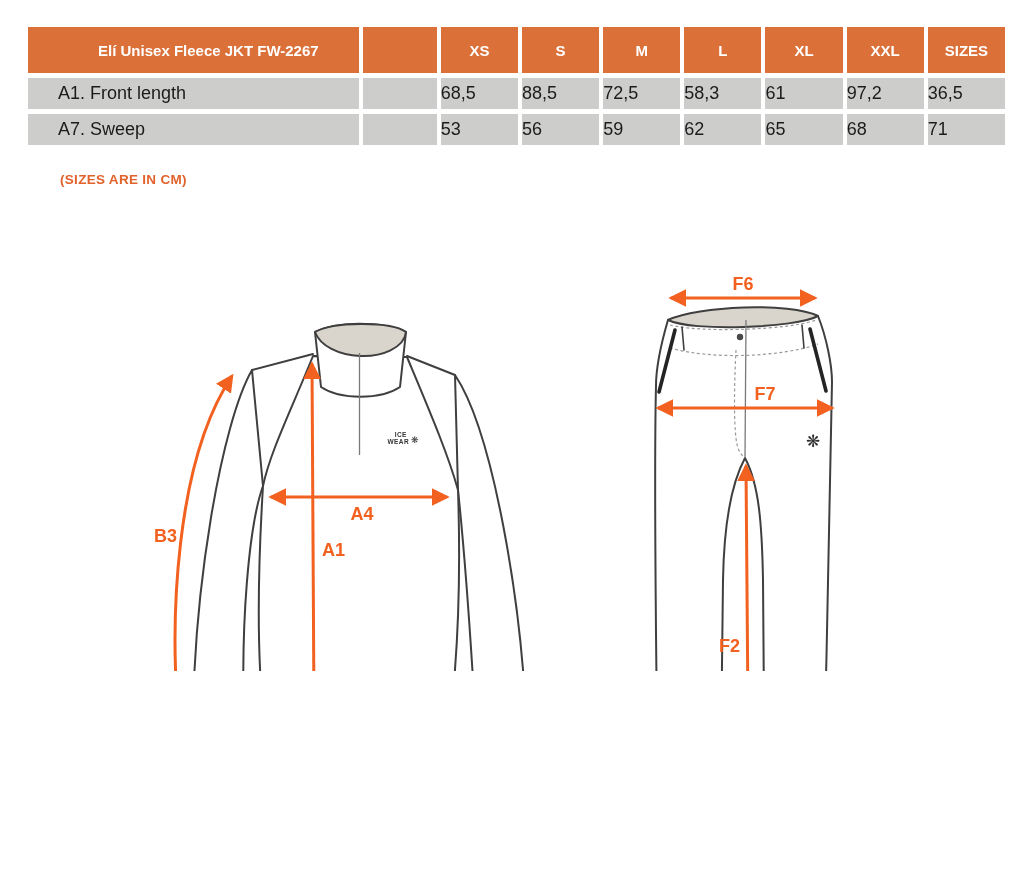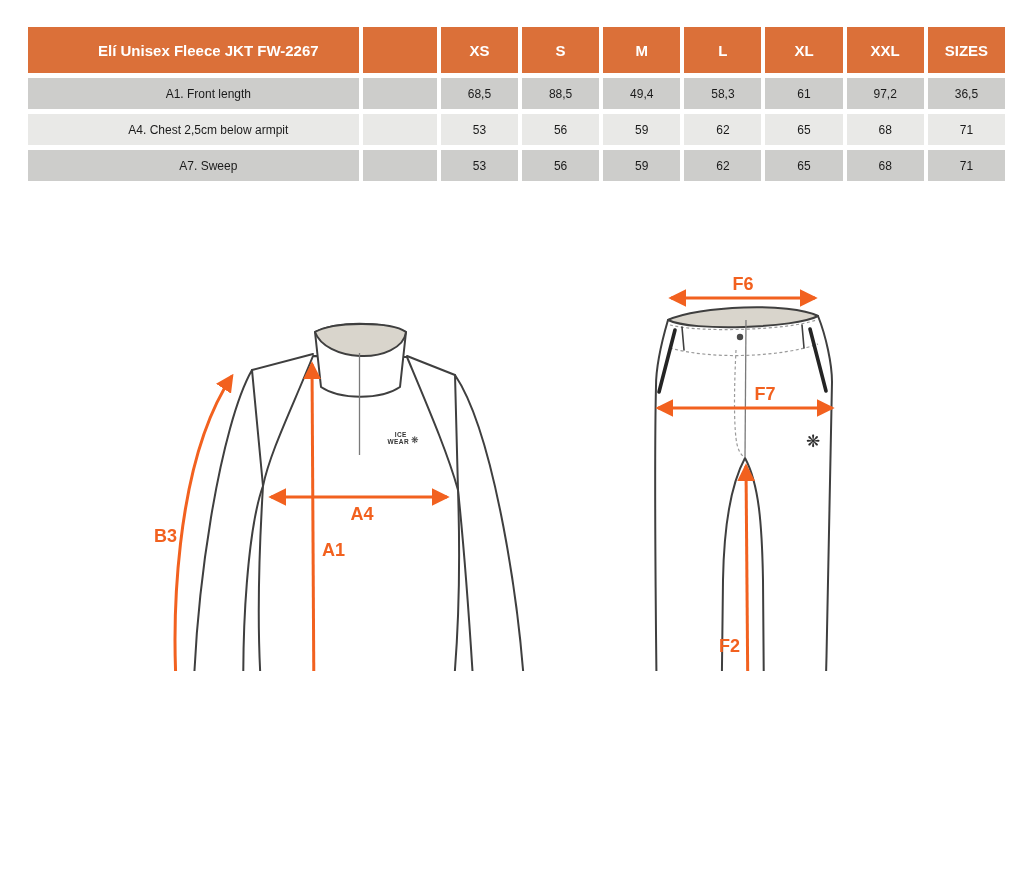--- a/index.html
+++ b/index.html
@@ -22,23 +22,22 @@
     font-size:15px;
     font-weight:bold;
     text-align:center;
     vertical-align:middle;
   }
   th.name-col  { width:330px; text-align:left; padding-left:30px; }
   th.spacer-col{ width:74px; }
   th.size-col  { width:77px; }
   table.size-table td {
     height:31px;
-    font-size:12px;
+    font-size:18px;
     color:#1b1b1b;
-    text-align:center;
     vertical-align:middle;
   }
   tr.stripe-dark  td { background:#CDCDCB; }
   tr.stripe-light td { background:#E9E9E7; }
   td.row-label { text-align:left; padding-left:30px; }
 
   
   .units-note {
     margin:22px 0 0 60px;
     color:#E2622C;
@@ -85,51 +84,41 @@
           <th class="size-col">SIZES</th>
         </tr>
     </thead>
     <tbody id="size-table-body">
 
     <tr class="stripe-dark">
           <td class="row-label">A1. Front length</td>
           <td></td>
           <td>68,5</td>
           <td>88,5</td>
-          <td>49,4</td>
+          <td>72,5</td>
           <td>58,3</td>
           <td>61</td>
           <td>97,2</td>
           <td>36,5</td>
-        </tr>
-        <tr class="stripe-light">
-          <td class="row-label">A4. Chest 2,5cm below armpit</td>
-          <td></td>
-          <td>53</td>
-          <td>56</td>
-          <td>59</td>
-          <td>62</td>
-          <td>65</td>
-          <td>68</td>
-          <td>71</td>
         </tr>
         <tr class="stripe-dark">
           <td class="row-label">A7. Sweep</td>
           <td></td>
           <td>53</td>
           <td>56</td>
           <td>59</td>
           <td>62</td>
           <td>65</td>
           <td>68</td>
           <td>71</td>
         </tr>
       </tbody>
   </table>
 
+  <div class="units-note">(SIZES ARE IN CM)</div>
 
   <svg id="jacket-svg" class="diagram" width="430" height="490" viewBox="0 0 430 490" xmlns="http://www.w3.org/2000/svg">
     <defs>
       <marker id="ah" viewBox="0 0 10 10" refX="8.5" refY="5" markerWidth="6" markerHeight="6" orient="auto-start-reverse" markerUnits="strokeWidth">
         <path d="M0,0 L10,5 L0,10 Z" fill="#F2611F"></path>
       </marker>
     </defs>
 
     <g>
 

